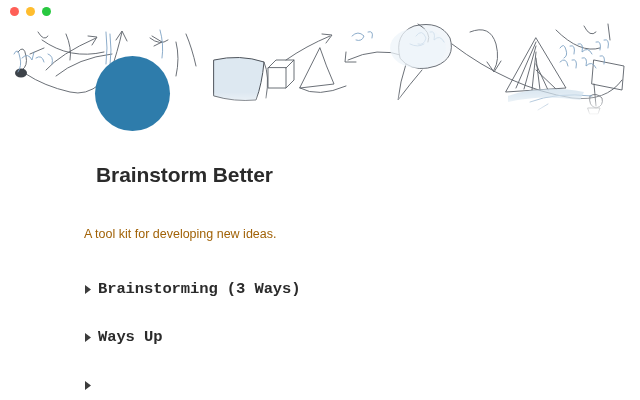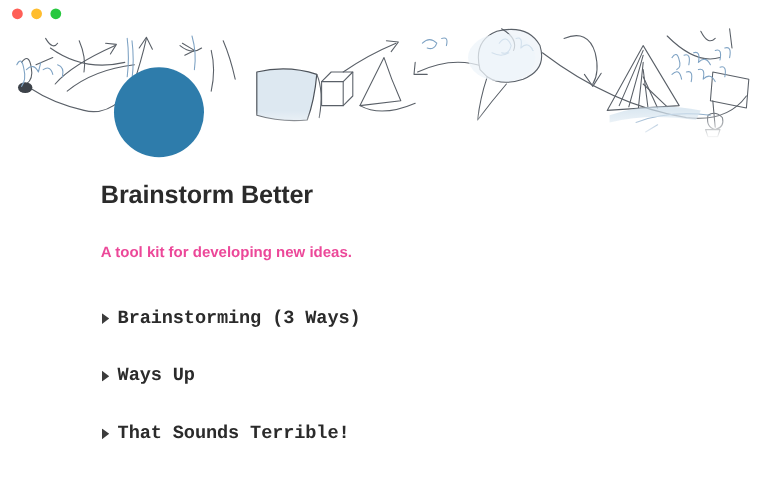--- a/index.html
+++ b/index.html
@@ -92,27 +92,27 @@
     left: 84px;
     top: 150px;
     width: 520px;
     z-index: 30;
   }
   .page-title {
     font-size: 21px;
     font-weight: bold;
     color: #2b2b2b;
     letter-spacing: -0.1px;
-    margin: 0;
+    margin: 12px;
     line-height: 26px;
   }
   .subtitle {
     font-size: 12.5px;
-    font-weight: bold;
-    color: #ec4899;
+    font-weight: normal;
+    color: #a16207;
     margin: 0;
     padding-top: 25px;
     line-height: 18px;
   }
   .toc {
     list-style: none;
     margin: 0;
     padding: 0;
     padding-top: 22px;
     font-family: Liberation Mono, monospace;
@@ -282,19 +282,18 @@
         </span>
         <span class="toc-label">Ways Up</span>
       </li>
 
       <li class="toc-item">
         <span class="disclosure">
           <svg width="7" height="9" viewBox="0 0 7 9" xmlns="http://www.w3.org/2000/svg">
             <path d="M0 0 L6 4.5 L0 9 Z" fill="#3c3c3c"></path>
           </svg>
         </span>
-        <span class="toc-label">That Sounds Terrible!</span>
       </li>
 
     </ul>
   </div>
 
 </div>
 
 </body></html>

